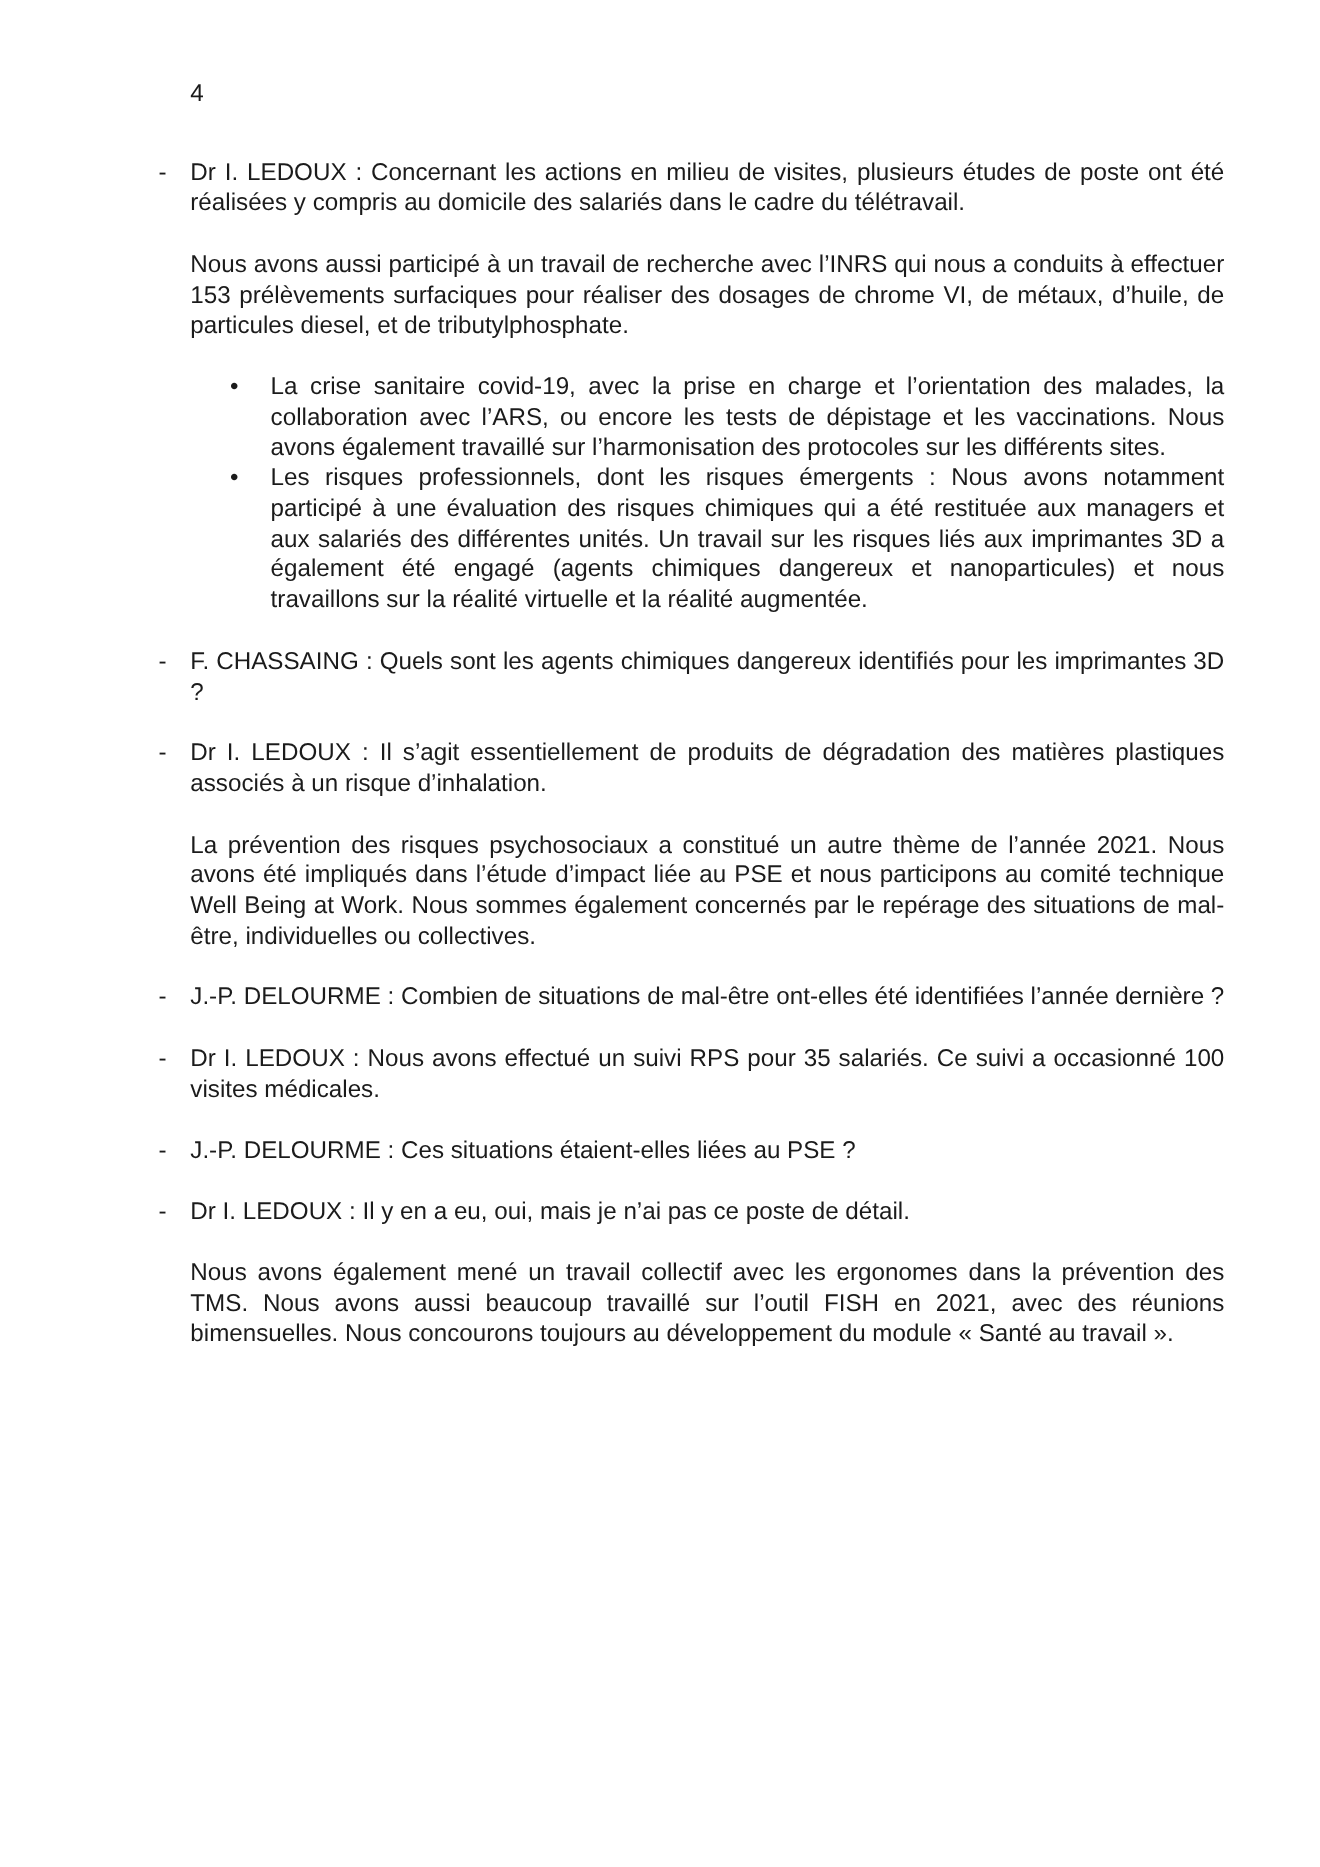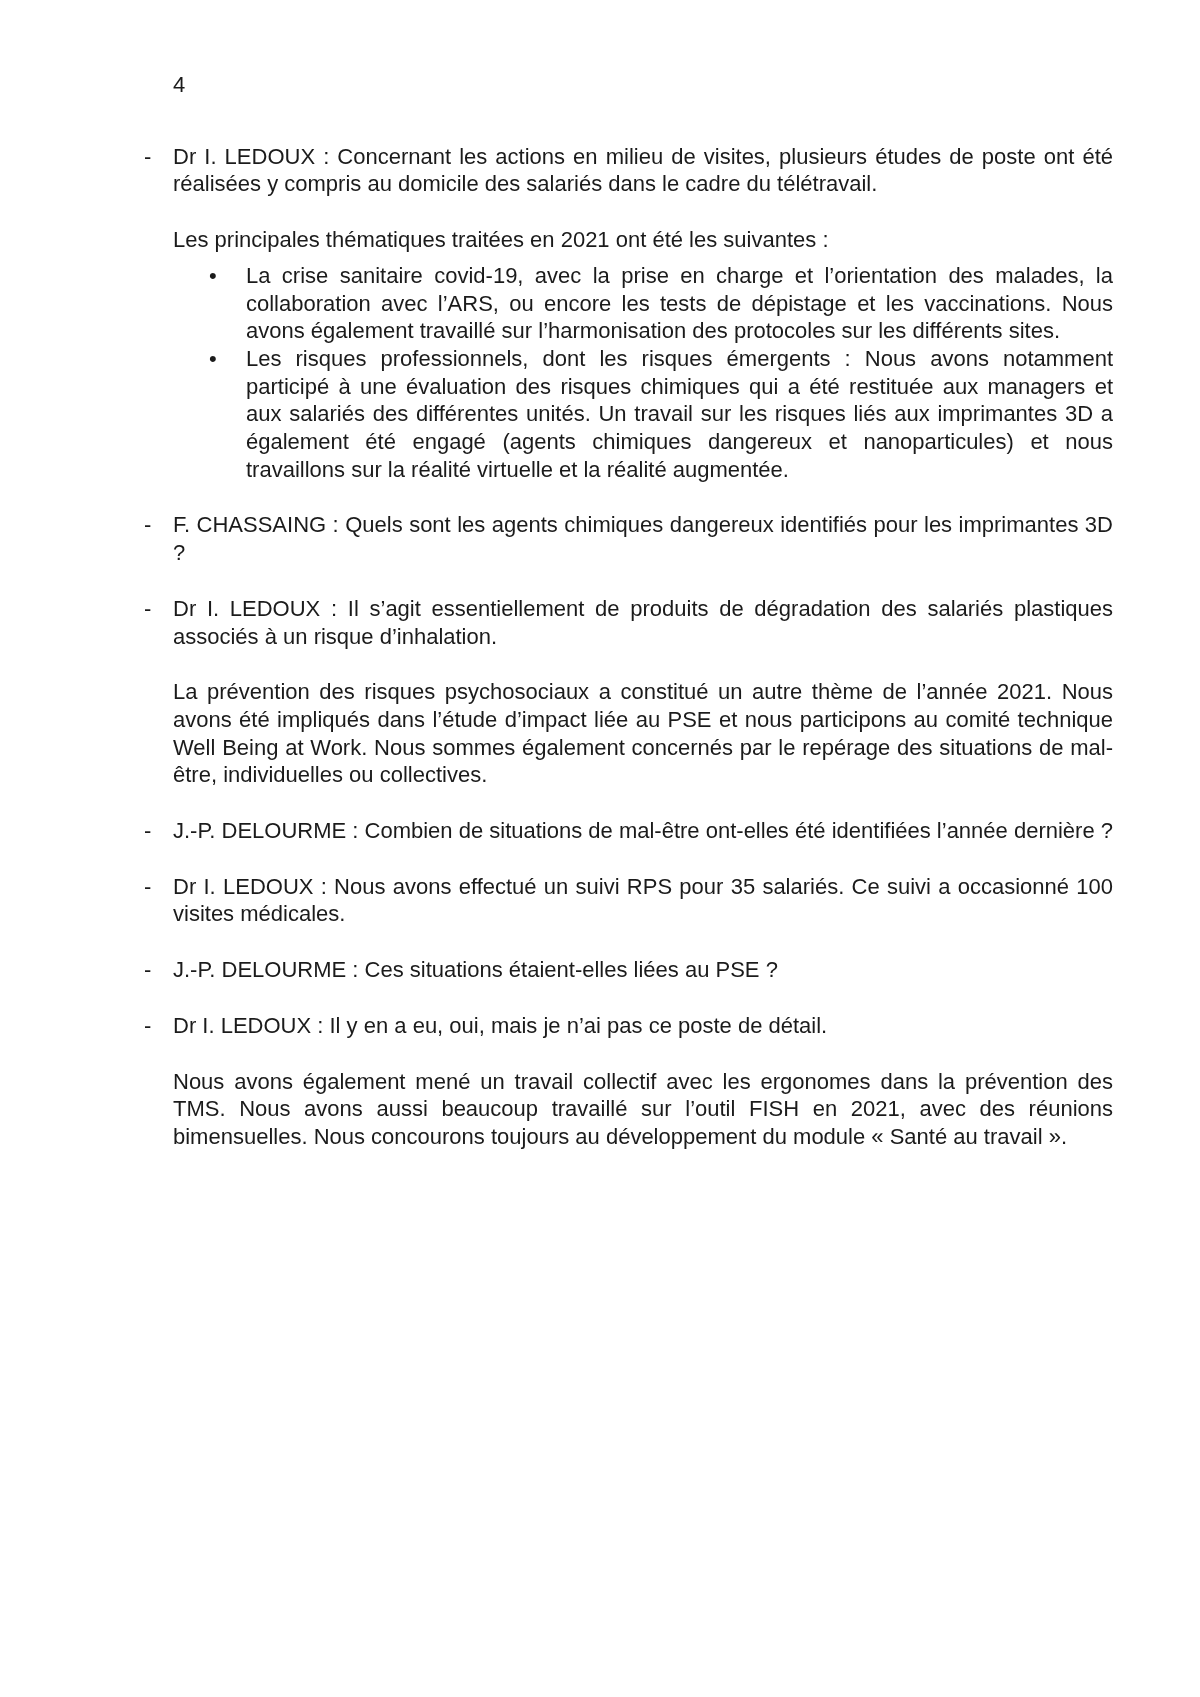--- a/index.html
+++ b/index.html
@@ -60,27 +60,27 @@
     top: 0;
   }
 </style>
 </head>
 <body>
 
 <div class="page">
   <div class="page-number">4</div>
   <div class="content">
       <div class="turn"><span class="dash">-</span><span class="speaker">Dr I. LEDOUX :</span> <span>Concernant les actions en milieu de visites, plusieurs études de poste ont été réalisées y compris au domicile des salariés dans le cadre du télétravail.</span></div>
-      <div class="para tight">Les principales thématiques traitées en 2021 ont été les suivantes :</div>
+      <div class="para">Nous avons aussi participé à un travail de recherche avec l’INRS qui nous a conduits à effectuer 153 prélèvements surfaciques pour réaliser des dosages de chrome VI, de métaux, d’huile, de particules diesel, et de tributylphosphate.</div>
       <div class="list">
         <div class="bullet"><span class="dot">•</span><span>La crise sanitaire covid-19, avec la prise en charge et l’orientation des malades, la collaboration avec l’ARS, ou encore les tests de dépistage et les vaccinations. Nous avons également travaillé sur l’harmonisation des protocoles sur les différents sites.</span></div>
         <div class="bullet"><span class="dot">•</span><span>Les risques professionnels, dont les risques émergents : Nous avons notamment participé à une évaluation des risques chimiques qui a été restituée aux managers et aux salariés des différentes unités. Un travail sur les risques liés aux imprimantes 3D a également été engagé (agents chimiques dangereux et nanoparticules) et nous travaillons sur la réalité virtuelle et la réalité augmentée.</span></div>
       </div>
       <div class="turn"><span class="dash">-</span><span class="speaker">F. CHASSAING :</span> <span>Quels sont les agents chimiques dangereux identifiés pour les imprimantes 3D ?</span></div>
-      <div class="turn"><span class="dash">-</span><span class="speaker">Dr I. LEDOUX :</span> <span>Il s’agit essentiellement de produits de dégradation des salariés plastiques associés à un risque d’inhalation.</span></div>
+      <div class="turn"><span class="dash">-</span><span class="speaker">Dr I. LEDOUX :</span> <span>Il s’agit essentiellement de produits de dégradation des matières plastiques associés à un risque d’inhalation.</span></div>
       <div class="para">La prévention des risques psychosociaux a constitué un autre thème de l’année 2021. Nous avons été impliqués dans l’étude d’impact liée au PSE et nous participons au comité technique Well Being at Work. Nous sommes également concernés par le repérage des situations de mal-être, individuelles ou collectives.</div>
       <div class="turn"><span class="dash">-</span><span class="speaker">J.-P. DELOURME :</span> <span>Combien de situations de mal-être ont-elles été identifiées l’année dernière ?</span></div>
       <div class="turn"><span class="dash">-</span><span class="speaker">Dr I. LEDOUX :</span> <span>Nous avons effectué un suivi RPS pour 35 salariés. Ce suivi a occasionné 100 visites médicales.</span></div>
       <div class="turn"><span class="dash">-</span><span class="speaker">J.-P. DELOURME :</span> <span>Ces situations étaient-elles liées au PSE ?</span></div>
       <div class="turn"><span class="dash">-</span><span class="speaker">Dr I. LEDOUX :</span> <span>Il y en a eu, oui, mais je n’ai pas ce poste de détail.</span></div>
       <div class="para">Nous avons également mené un travail collectif avec les ergonomes dans la prévention des TMS. Nous avons aussi beaucoup travaillé sur l’outil FISH en 2021, avec des réunions bimensuelles. Nous concourons toujours au développement du module « Santé au travail ».</div>
     </div>
 </div>
 
 </body></html>

